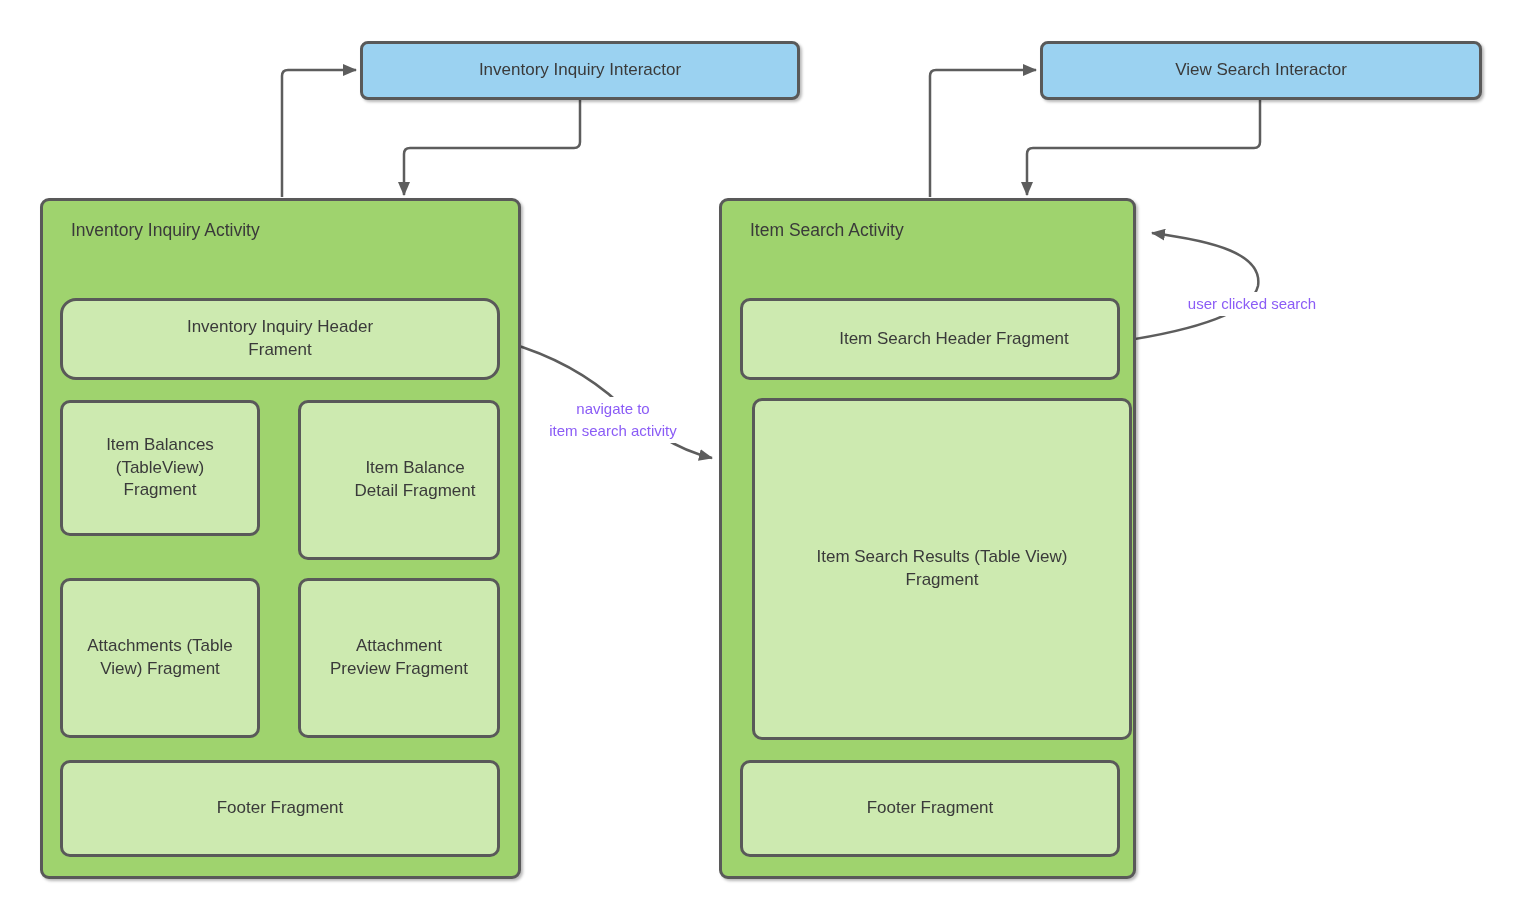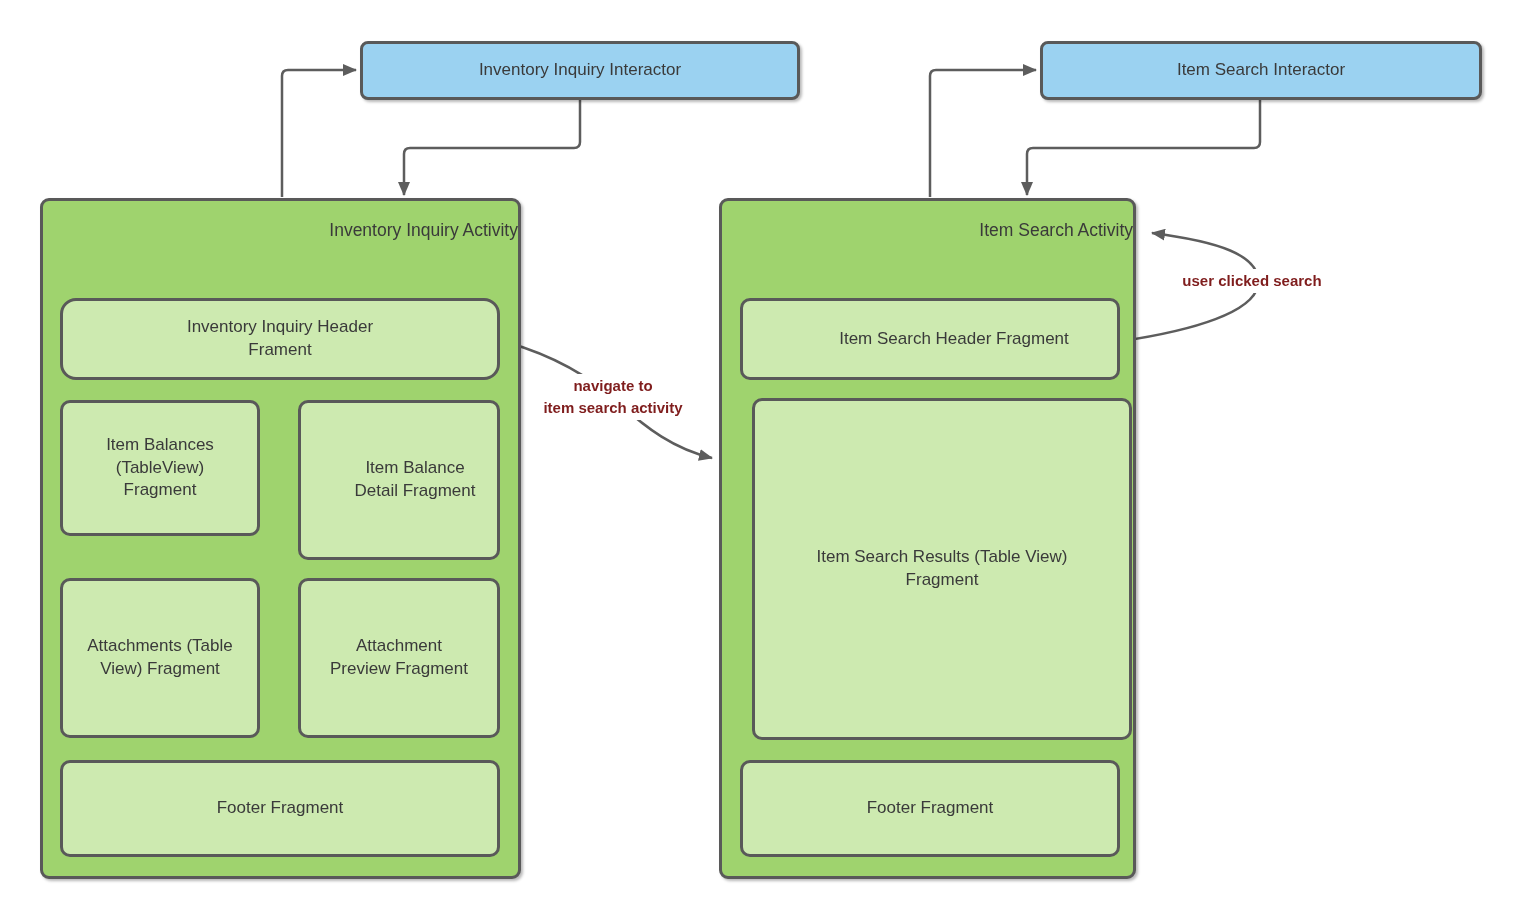--- a/index.html
+++ b/index.html
@@ -45,42 +45,44 @@
   }
   .activity {
     background: var(--activity-fill, #9fd36e);
     border-radius: 9px;
   }
   .activity-title {
     position: absolute;
     left: 0;
     right: 0;
     top: 18px;
-    text-align: right;
+    text-align: left;
     font-size: 17.5px;
     z-index: 3;
+    padding-left: 28px;
   }
   .fragment {
     background: var(--fragment-fill, #cdeab0);
     border-radius: 10px;
     box-shadow: none;
     z-index: 3;
   }
   .edge-label {
     position: absolute;
     transform: translateX(-50%);
     background: #ffffff;
     padding: 1px 5px;
     font-size: 15px;
-    font-weight: bold;
+    font-weight: normal;
     line-height: 1.45;
     text-align: center;
     white-space: pre-line;
     z-index: 4;
-    color: #7f1d1d;
+    color: #8b5cf6;
+    margin-top: 23px;
   }
 </style>
 </head>
 <body>
 
 <div class="canvas">
 
   <svg class="wires" width="1520" height="920" viewBox="0 0 1520 920">
     <defs>
       <marker id="arrow" viewBox="0 0 14 12" refX="13" refY="6" markerWidth="14" markerHeight="12" orient="auto" markerUnits="userSpaceOnUse">
@@ -96,21 +98,21 @@
 
     <path class="wire" marker-end="url(#arrow)" d="M 1260 100 L 1260 142 Q 1260 148 1254 148 L 1033 148 Q 1027 148 1027 154 L 1027 195"></path>
 
     <path class="wire" marker-end="url(#arrow)" d="M 502 341 C 558 356 594 380 620 404 C 646 428 674 449 712 458"></path>
 
     <path class="wire" marker-end="url(#arrow)" d="M 1122 341 C 1196 330 1252 312 1258 286 C 1263 254 1214 241 1152 233"></path>
   </svg>
 
   <div class="node interactor" style="left:360px; top:41px; width:440px; height:59px;">Inventory Inquiry Interactor</div>
 
-  <div class="node interactor" style="left:1040px; top:41px; width:442px; height:59px;">Item Search Interactor</div>
+  <div class="node interactor" style="left:1040px; top:41px; width:442px; height:59px;">View Search Interactor</div>
 
   <div class="node activity" style="left:40px; top:198px; width:481px; height:681px;">
     <div class="activity-title">Inventory Inquiry Activity</div>
   </div>
 
   <div class="node fragment" style="left:60px; top:298px; width:440px; height:82px;border-radius:16px;">Inventory Inquiry Header
 Frament</div>
 
   <div class="node fragment" style="left:60px; top:400px; width:200px; height:136px;">Item Balances
 (TableView)

